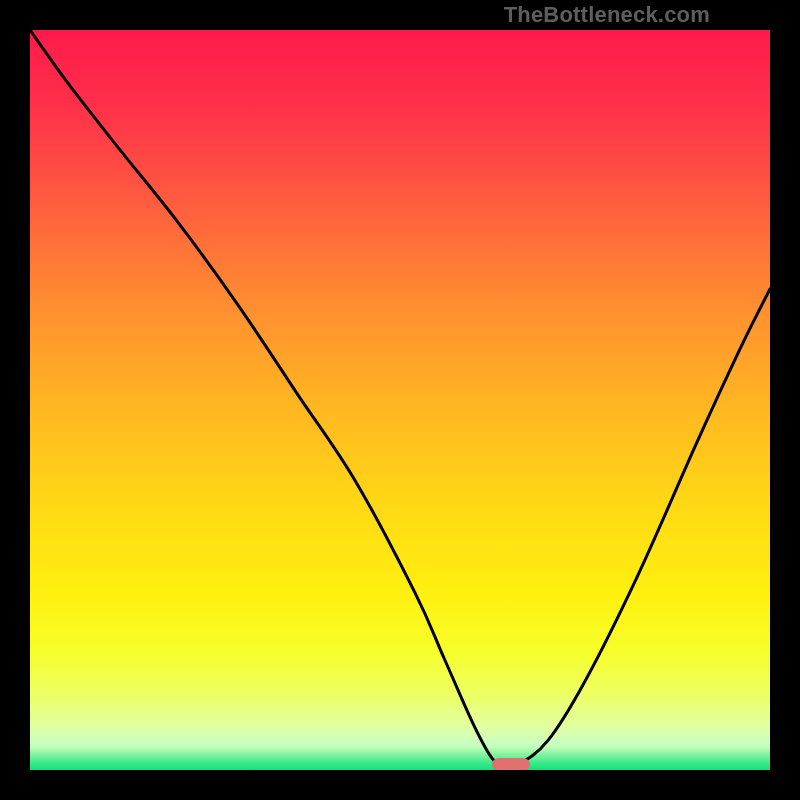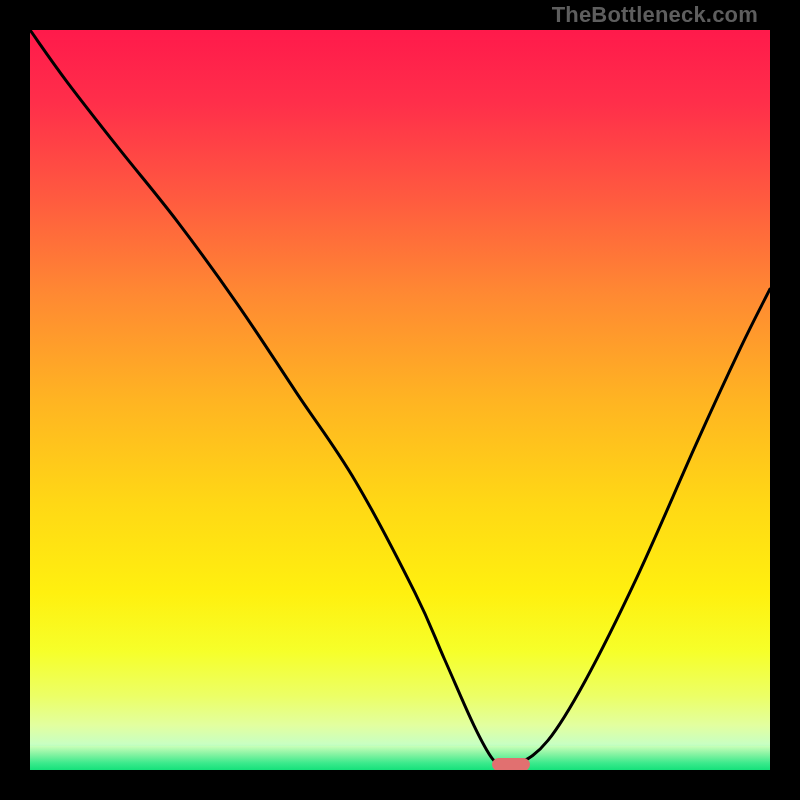--- a/index.html
+++ b/index.html
@@ -8,21 +8,20 @@
     width: 800px;
     height: 800px;
     background: #000;
     overflow: hidden;
   }
   .frame {
     position: relative;
     width: 720px;
     height: 800px;
     background: #000;
-    padding-left: 48px;
   }
   .watermark {
     position: absolute;
     top: 2px;
     right: 10px;
     font-family: Arial, Helvetica, sans-serif;
     font-size: 22px;
     font-weight: 600;
     color: #5e5e5e;
     letter-spacing: 0.2px;

